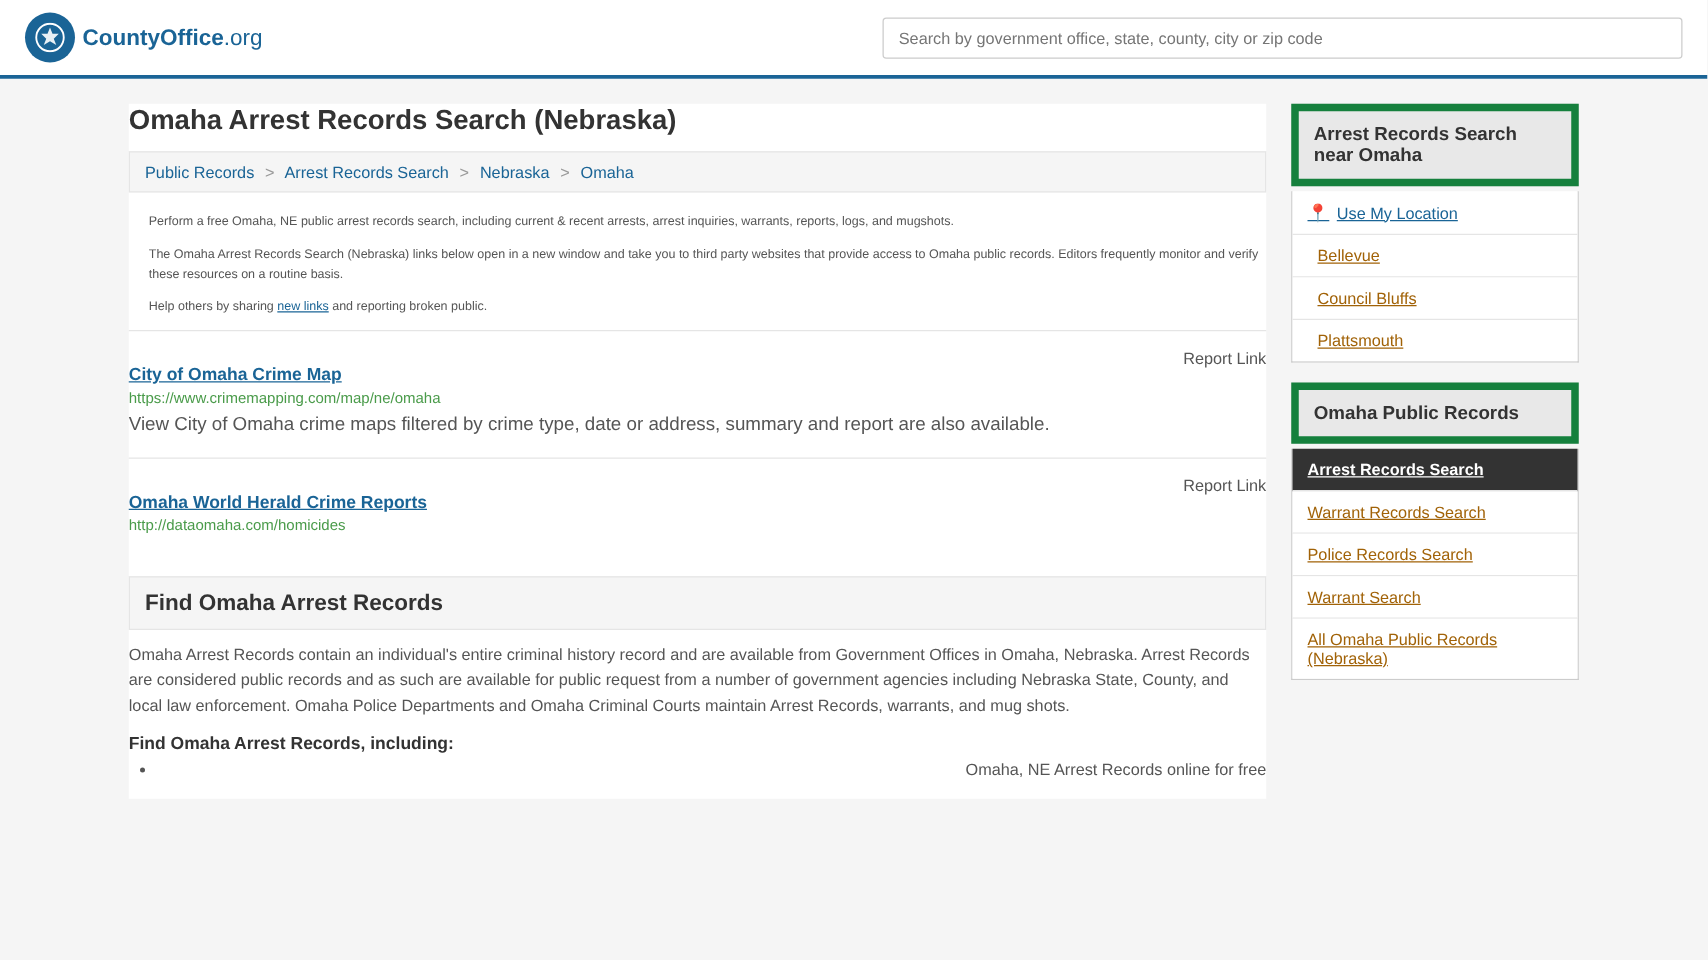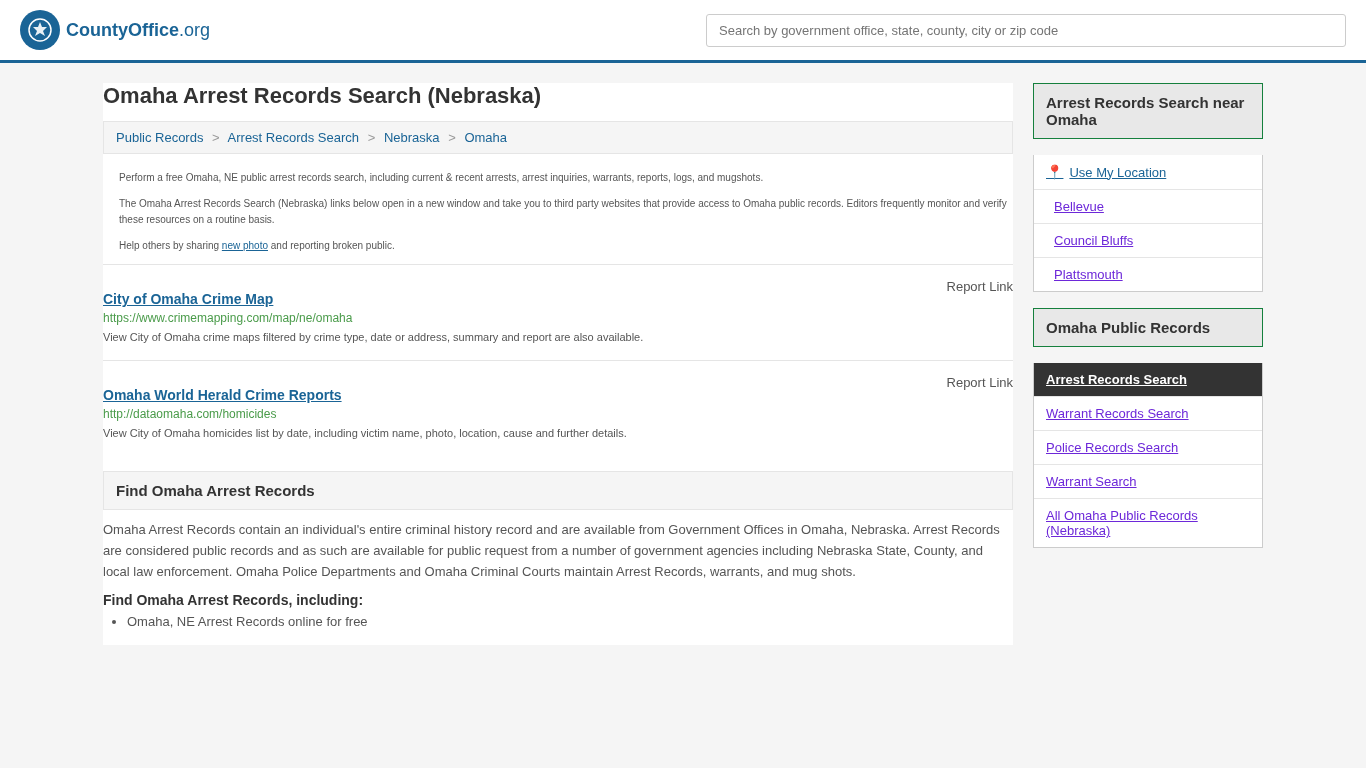--- a/index.html
+++ b/index.html
@@ -128,30 +128,30 @@
       color: #555;
       cursor: pointer;
       white-space: nowrap;
     }
     .record-url {
       color: #4a9b4a;
       font-size: 12px;
       margin-bottom: 4px;
     }
     .record-desc {
-      font-size: 11px;
+      font-size: 15px;
       color: #555;
       line-height: 1.5;
     }
 
     
     .section-heading {
       background: #f5f5f5;
       padding: 10px 12px;
-      font-size: 15px;
+      font-size: 18px;
       font-weight: bold;
       color: #333;
       border: 1px solid #e5e5e5;
       margin: 16px 0 10px 0;
     }
 
     .body-text {
       font-size: 13px;
       color: #555;
       line-height: 1.6;
@@ -164,49 +164,49 @@
       color: #333;
       margin-bottom: 6px;
     }
 
     .bullet-list {
       list-style: disc;
       margin-left: 24px;
       font-size: 13px;
       color: #555;
     }
-    .bullet-list li { margin-bottom: 16px; }
+    .bullet-list li { margin-bottom: 16px; text-align: right; }
 
     
     .sidebar-section {
       margin-bottom: 16px;
     }
     .sidebar-title {
       background: #e8e8e8;
       padding: 10px 12px;
       font-size: 15px;
       font-weight: bold;
       color: #333;
-      border: 1px solid #15803d;
-      margin-bottom: 16px;
+      border: 6px solid #15803d;
+      margin-bottom: 4px;
     }
     .sidebar-list {
       border: 1px solid #ccc;
       border-top: none;
     }
     .sidebar-item {
       padding: 9px 12px;
       font-size: 13px;
       border-bottom: 1px solid #e5e5e5;
       cursor: pointer;
       background: #fff;
     }
     .sidebar-item:last-child { border-bottom: none; }
     .sidebar-item a {
-      color: #6d28d9;
+      color: #a16207;
     }
     .sidebar-item.active {
       background: #333;
       color: #fff;
       font-weight: bold;
     }
     .sidebar-item.active a {
       color: #fff;
       text-decoration: underline;
     }
@@ -261,40 +261,39 @@
       <span class="breadcrumb-sep">&gt;</span>
       <a href="#">Nebraska</a>
       <span class="breadcrumb-sep">&gt;</span>
       <a href="#">Omaha</a>
     </div>
 
     <p class="desc-text">Perform a free Omaha, NE public arrest records search, including current &amp; recent arrests, arrest inquiries, warrants, reports, logs, and mugshots.</p>
     <p class="desc-text">The Omaha Arrest Records Search (Nebraska) links below open in a new window and take you to third party websites that provide access to Omaha public records. Editors frequently monitor and verify these resources on a routine basis.</p>
     <p class="desc-text">
       <span>Help others by sharing</span>
-      <a href="#">new photo</a>
+      <a href="#">new links</a>
       <span>and reporting broken public.</span>
     </p>
 
     <div class="record-entry">
       <div class="record-header">
         <span class="record-title">City of Omaha Crime Map</span>
         <span class="report-link">Report Link</span>
       </div>
       <div class="record-url">https://www.crimemapping.com/map/ne/omaha</div>
       <div class="record-desc">View City of Omaha crime maps filtered by crime type, date or address, summary and report are also available.</div>
     </div>
 
     <div class="record-entry">
       <div class="record-header">
         <span class="record-title">Omaha World Herald Crime Reports</span>
         <span class="report-link">Report Link</span>
       </div>
       <div class="record-url">http://dataomaha.com/homicides</div>
-      <div class="record-desc">View City of Omaha homicides list by date, including victim name, photo, location, cause and further details.</div>
     </div>
 
     <div class="section-heading">Find Omaha Arrest Records</div>
     <p class="body-text">Omaha Arrest Records contain an individual's entire criminal history record and are available from Government Offices in Omaha, Nebraska. Arrest Records are considered public records and as such are available for public request from a number of government agencies including Nebraska State, County, and local law enforcement. Omaha Police Departments and Omaha Criminal Courts maintain Arrest Records, warrants, and mug shots.</p>
     <p class="sub-heading">Find Omaha Arrest Records, including:</p>
     <ul class="bullet-list">
       <li>Omaha, NE Arrest Records online for free</li>
     </ul>
 
   </div>

